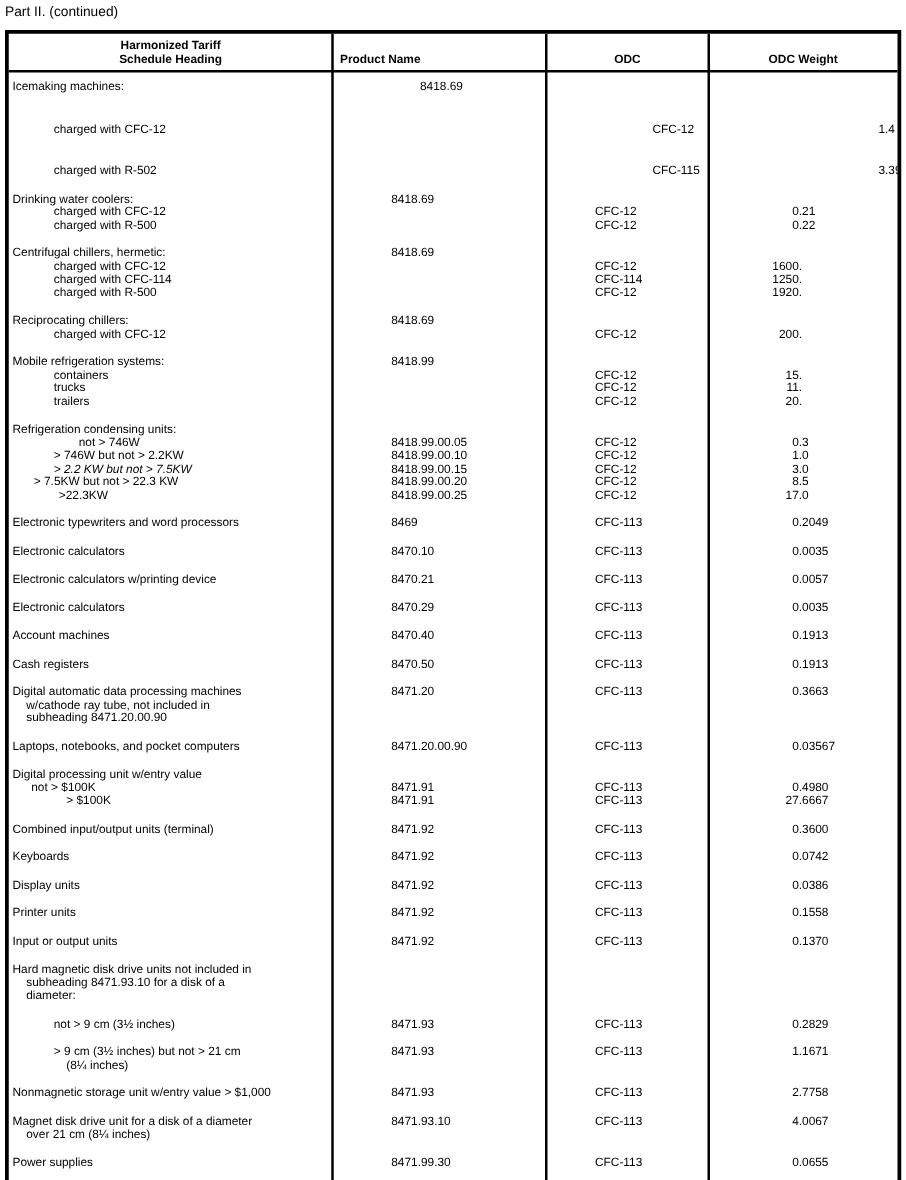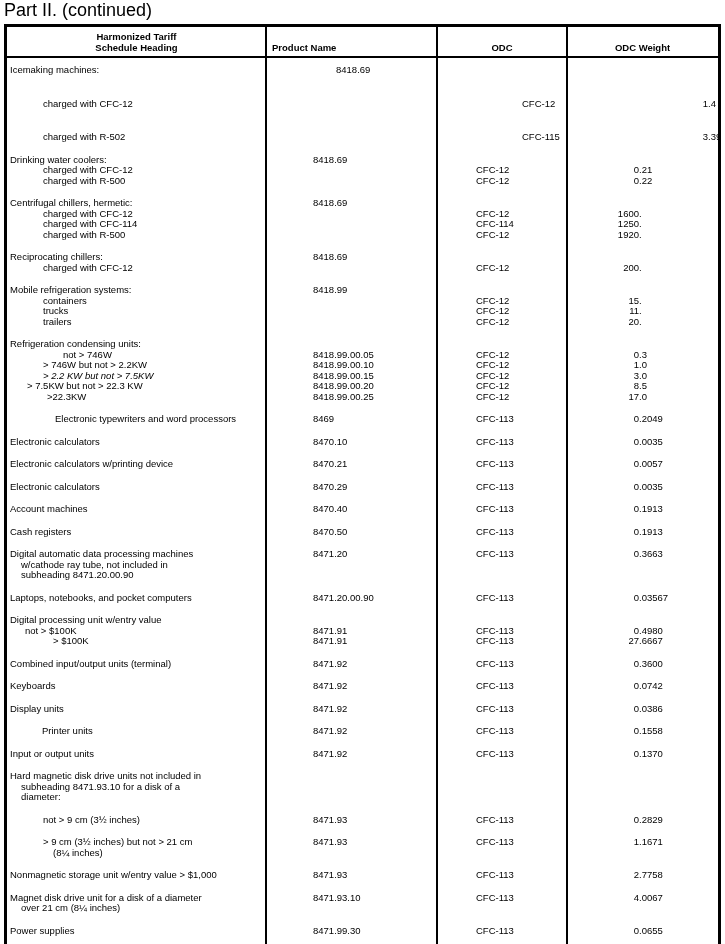--- a/index.html
+++ b/index.html
@@ -5,21 +5,21 @@
   * { box-sizing: border-box; margin: 0; padding: 0; }
   html, body { background: #ffffff; }
   body {
     width: 725px; height: 944px; position: relative;
     font-family: "Liberation Sans", sans-serif;
     color: #000;
     overflow: hidden;
   }
   .page-title {
     position: absolute; top: 3px; left: 4px;
-    font-size: 18px; line-height: 14px; color: #000;
+    font-size: 11px; line-height: 14px; color: #000;
   }
   .tariff-table {
     position: absolute; top: 24px; left: 4px; width: 717px;
     border: 3px solid #000;
     background: #fff;
   }
   .vline {
     position: absolute; top: 0; bottom: 0; width: 2px; background: #000;
   }
   .vline-1 { left: 258px; }
@@ -251,21 +251,21 @@
 
   <div class="c c-name" style="padding-left: 40px;">&gt;22.3KW</div>
   <div class="c c-heading">8418.99.00.25</div>
   <div class="c c-odc">CFC-12</div>
   <div class="c c-weight">
           <span class="w-int">17</span>
           <span class="w-frac">.0</span>
         </div>
 </div>
       <div class="group">
-  <div class="c c-name" style="padding-left: 3px; margin-left: 45px;">Electronic typewriters and word processors</div>
+  <div class="c c-name" style="padding-left: 3px;">Electronic typewriters and word processors</div>
   <div class="c c-heading">8469</div>
   <div class="c c-odc">CFC-113</div>
   <div class="c c-weight">
           <span class="w-int">0</span>
           <span class="w-frac">.2049</span>
         </div>
 </div>
       <div class="group">
   <div class="c c-name" style="padding-left: 3px;">Electronic calculators</div>
   <div class="c c-heading">8470.10</div>
@@ -391,21 +391,21 @@
       <div class="group">
   <div class="c c-name" style="padding-left: 3px;">Display units</div>
   <div class="c c-heading">8471.92</div>
   <div class="c c-odc">CFC-113</div>
   <div class="c c-weight">
           <span class="w-int">0</span>
           <span class="w-frac">.0386</span>
         </div>
 </div>
       <div class="group">
-  <div class="c c-name" style="padding-left: 3px; margin-left: 32px;">Printer units</div>
+  <div class="c c-name" style="padding-left: 3px;">Printer units</div>
   <div class="c c-heading">8471.92</div>
   <div class="c c-odc">CFC-113</div>
   <div class="c c-weight">
           <span class="w-int">0</span>
           <span class="w-frac">.1558</span>
         </div>
 </div>
       <div class="group">
   <div class="c c-name" style="padding-left: 3px;">Input or output units</div>
   <div class="c c-heading">8471.92</div>

